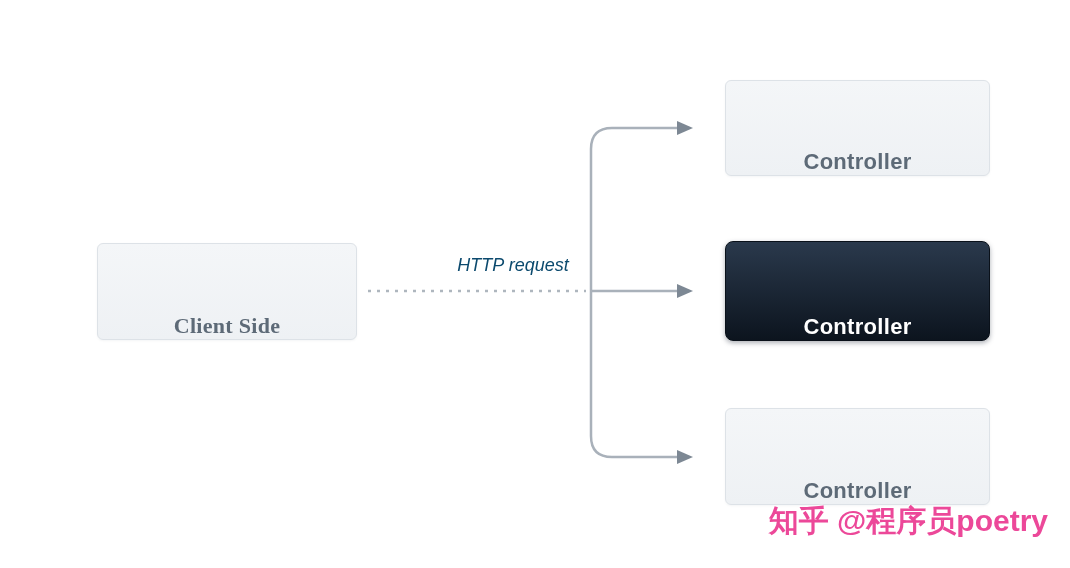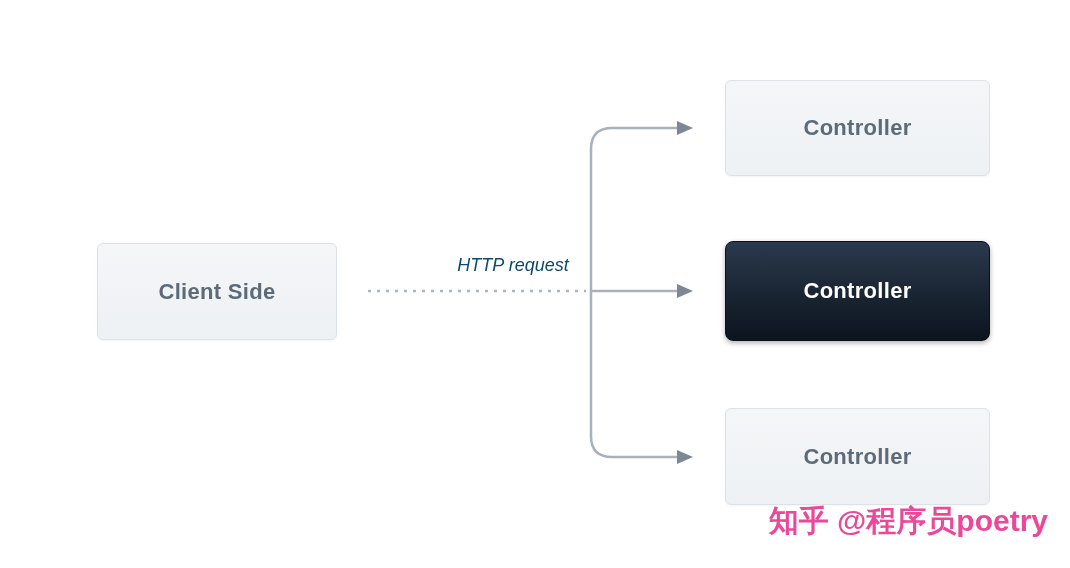--- a/index.html
+++ b/index.html
@@ -11,42 +11,42 @@
   .canvas {
     position: relative;
     width: 1070px;
     height: 568px;
     background: #ffffff;
     overflow: hidden;
   }
   .box {
     position: absolute;
     display: flex;
-    align-items: center;
+    align-items: flex-end;
     justify-content: center;
     box-sizing: border-box;
     font-weight: 700;
     font-size: 22px;
     letter-spacing: 0.3px;
   }
   .box-light {
     background: linear-gradient(180deg, #f4f6f8 0%, #eef1f4 100%);
     border: 1px solid #dde2e7;
     border-radius: 6px;
     color: #5d6a77;
     box-shadow: 0 1px 2px rgba(120, 130, 140, 0.08);
   }
   .box-dark {
     background: linear-gradient(180deg, #2a394c 0%, #0c141e 100%);
     border: 1px solid #0a111a;
     border-radius: 8px;
     color: #ffffff;
     box-shadow: 0 2px 5px rgba(20, 30, 45, 0.35);
   }
-  .client-box   { left: 97px;  top: 243px; width: 240px; height: 97px; }
+  .client-box   { left: 97px;  top: 243px; width: 260px; height: 97px; font-family: Liberation Serif, serif; }
   .controller-1 { left: 725px; top: 80px;  width: 265px; height: 96px; }
   .controller-2 { left: 725px; top: 241px; width: 265px; height: 100px; }
   .controller-3 { left: 725px; top: 408px; width: 265px; height: 97px; }
 
   .connector-svg {
     position: absolute;
     left: 0;
     top: 0;
     width: 1070px;
     height: 568px;

